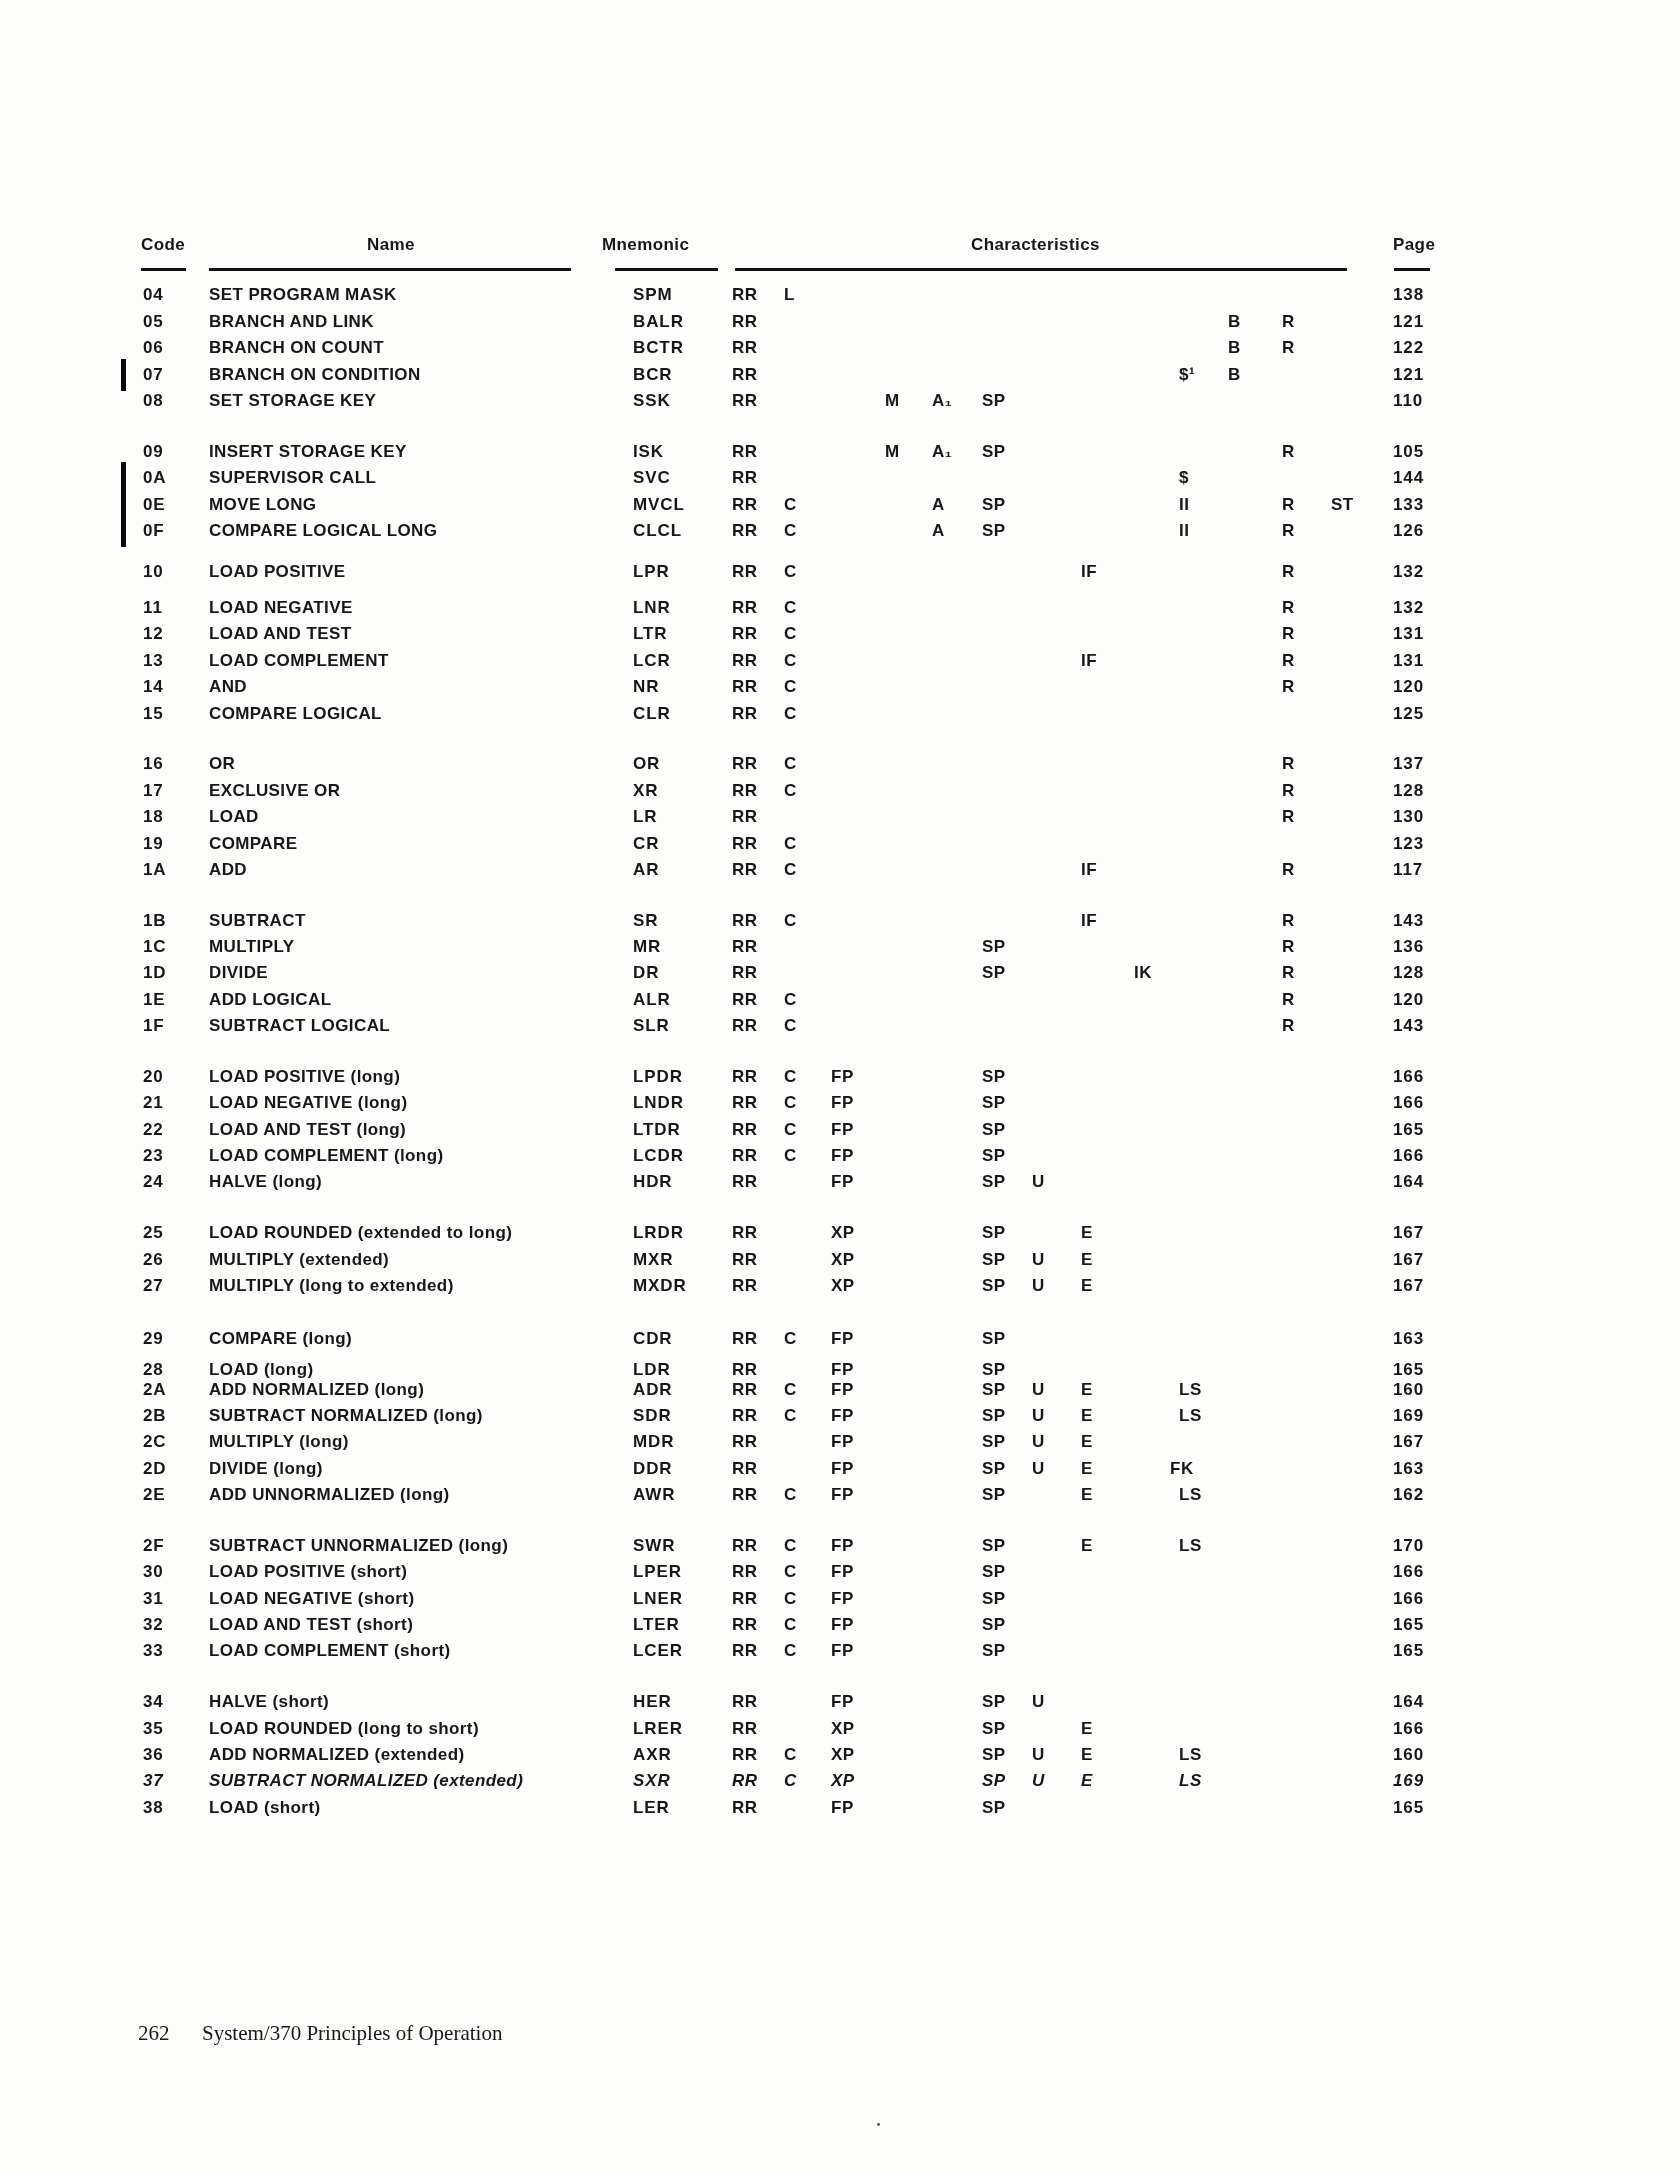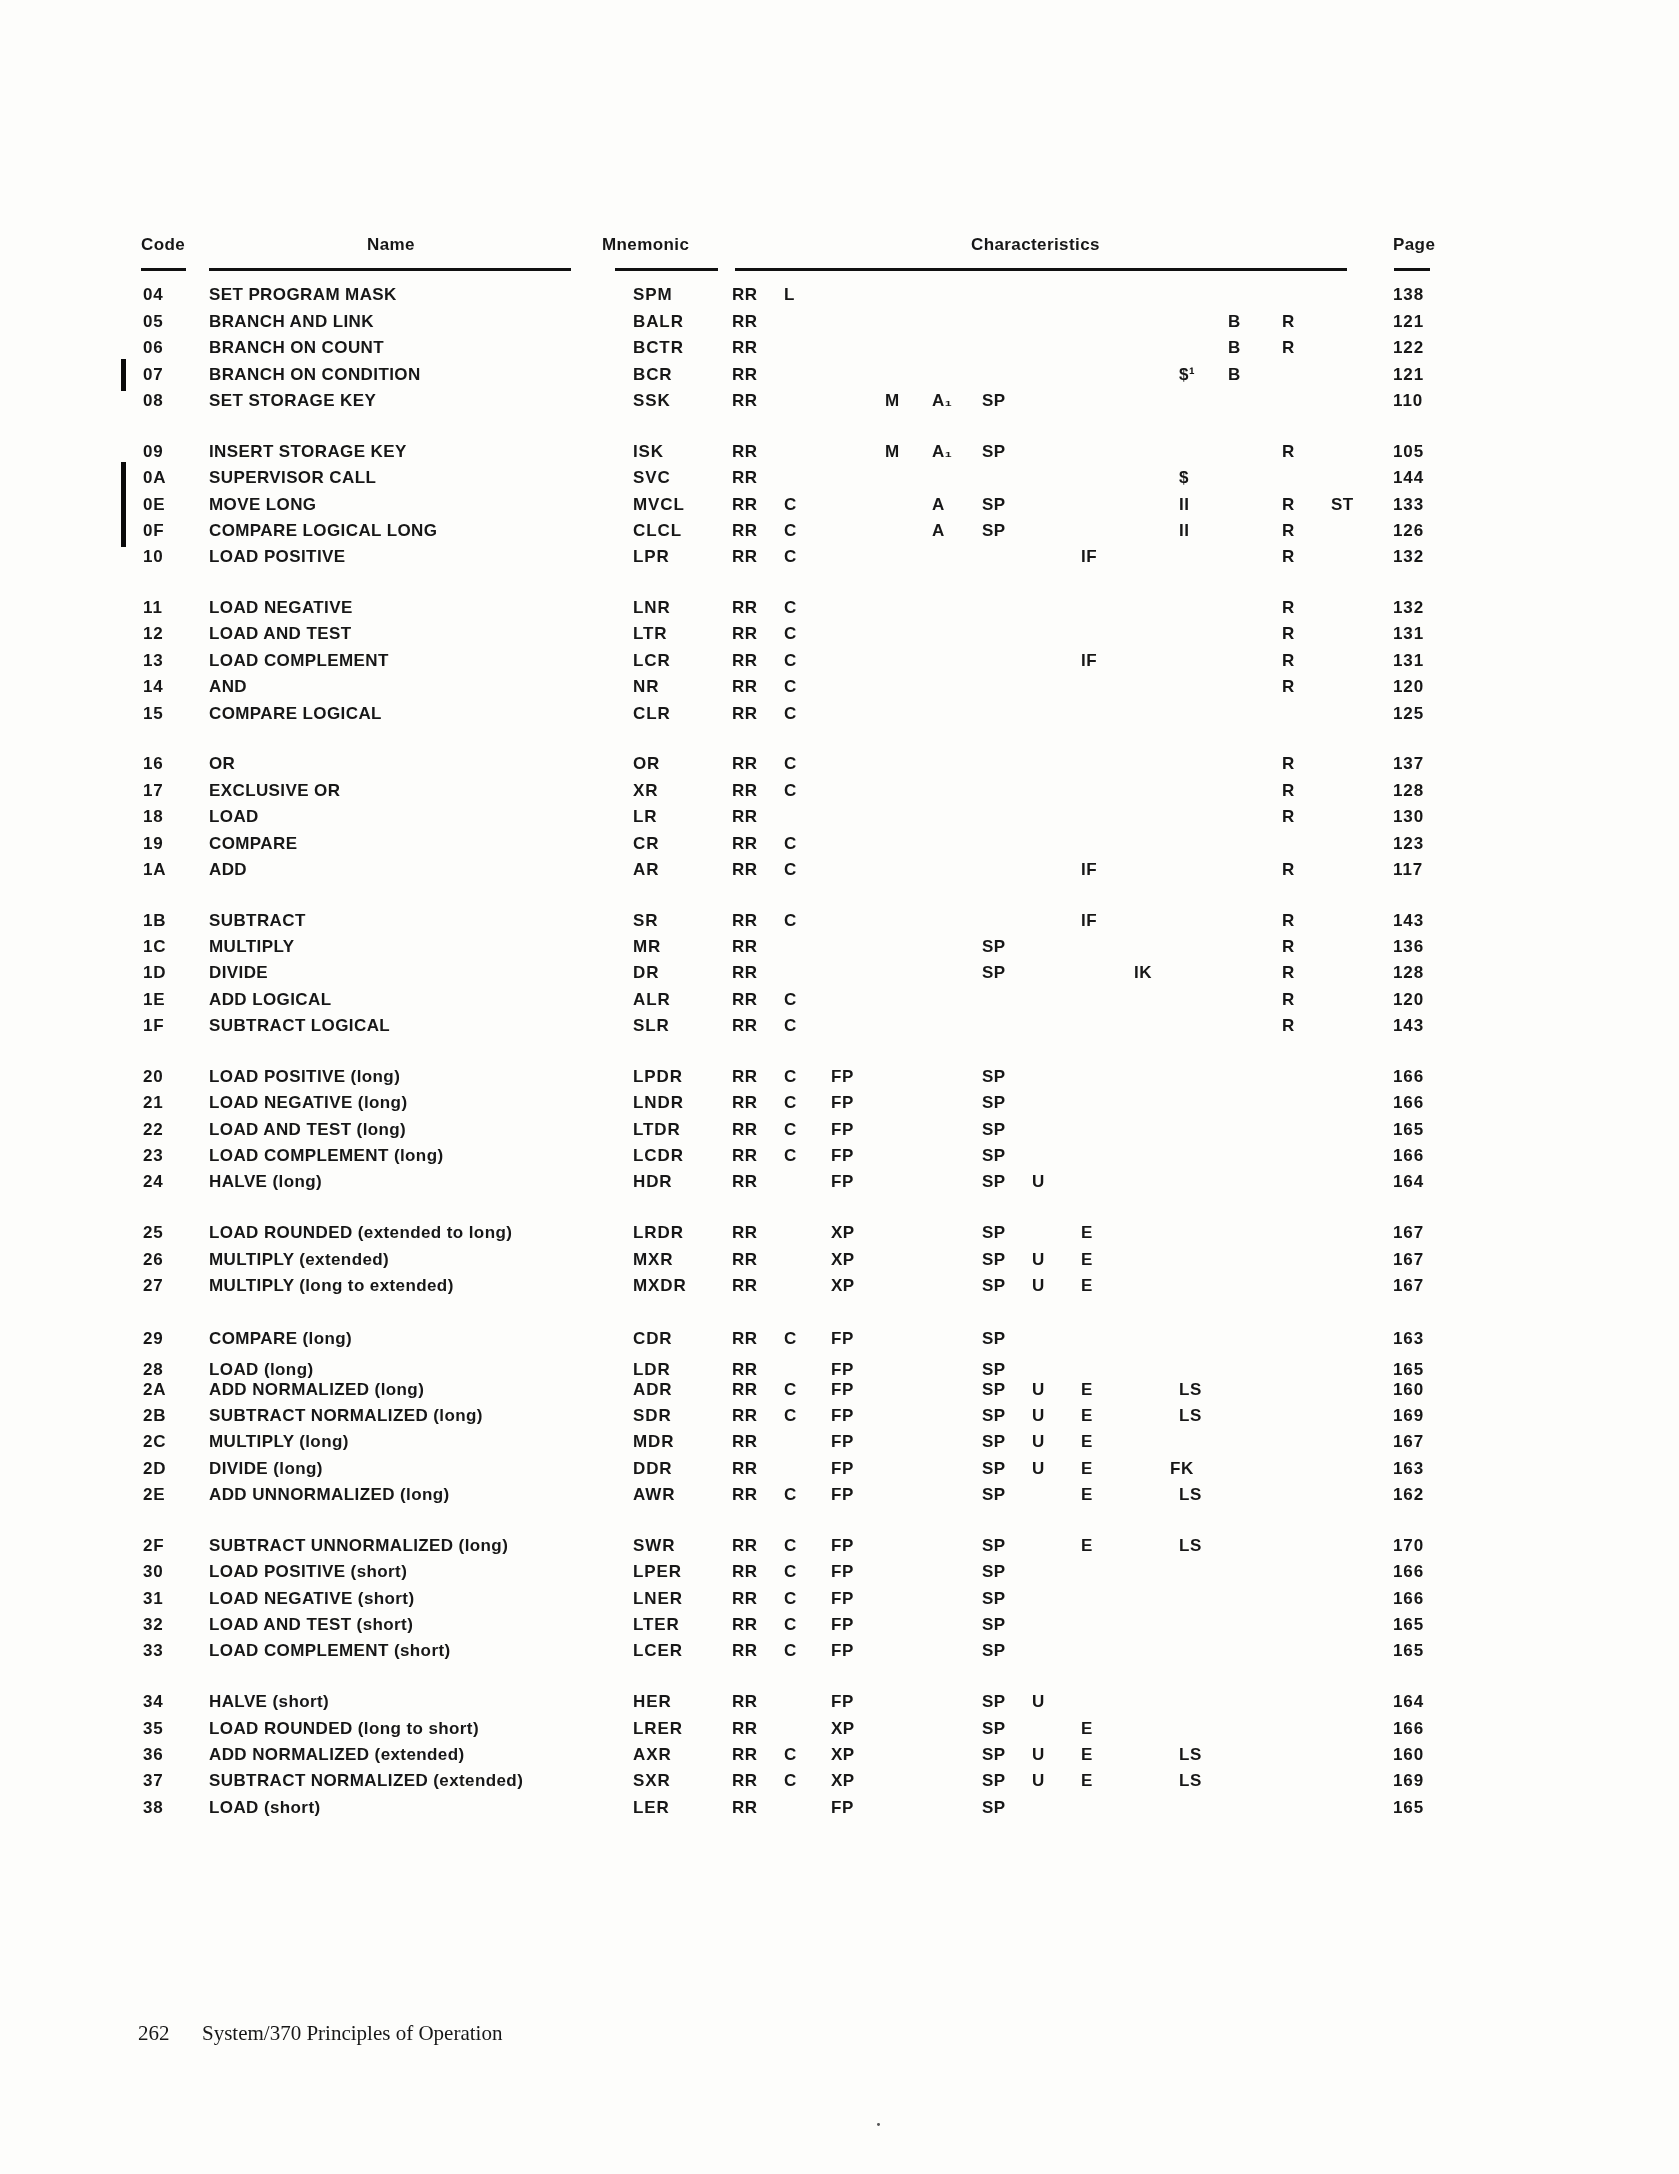--- a/index.html
+++ b/index.html
@@ -149,21 +149,21 @@
         <span class="cell name-cell">COMPARE LOGICAL LONG</span>
         <span class="cell mn-cell">CLCL</span>
         <span class="chtok" style="left: 732px;">RR</span>
         <span class="chtok" style="left: 784px;">C</span>
         <span class="chtok" style="left: 932px;">A</span>
         <span class="chtok" style="left: 982px;">SP</span>
         <span class="chtok" style="left: 1179px;">II</span>
         <span class="chtok" style="left: 1282px;">R</span>
         <span class="cell page-cell">126</span>
       </div>
-      <div class="row" style="top: 544px;">
+      <div class="row" style="top: 559px;">
         <span class="cell code-cell">10</span>
         <span class="cell name-cell">LOAD POSITIVE</span>
         <span class="cell mn-cell">LPR</span>
         <span class="chtok" style="left: 732px;">RR</span>
         <span class="chtok" style="left: 784px;">C</span>
         <span class="chtok" style="left: 1081px;">IF</span>
         <span class="chtok" style="left: 1282px;">R</span>
         <span class="cell page-cell">132</span>
       </div>
       <div class="row" style="top: 595px;">
@@ -542,21 +542,21 @@
         <span class="cell mn-cell">AXR</span>
         <span class="chtok" style="left: 732px;">RR</span>
         <span class="chtok" style="left: 784px;">C</span>
         <span class="chtok" style="left: 831px;">XP</span>
         <span class="chtok" style="left: 982px;">SP</span>
         <span class="chtok" style="left: 1032px;">U</span>
         <span class="chtok" style="left: 1081px;">E</span>
         <span class="chtok" style="left: 1179px;">LS</span>
         <span class="cell page-cell">160</span>
       </div>
-      <div class="row" style="top: 1768px;">
+      <div class="row" style="top: 1768px; font-style: italic;">
         <span class="cell code-cell">37</span>
         <span class="cell name-cell">SUBTRACT NORMALIZED (extended)</span>
         <span class="cell mn-cell">SXR</span>
         <span class="chtok" style="left: 732px;">RR</span>
         <span class="chtok" style="left: 784px;">C</span>
         <span class="chtok" style="left: 831px;">XP</span>
         <span class="chtok" style="left: 982px;">SP</span>
         <span class="chtok" style="left: 1032px;">U</span>
         <span class="chtok" style="left: 1081px;">E</span>
         <span class="chtok" style="left: 1179px;">LS</span>

